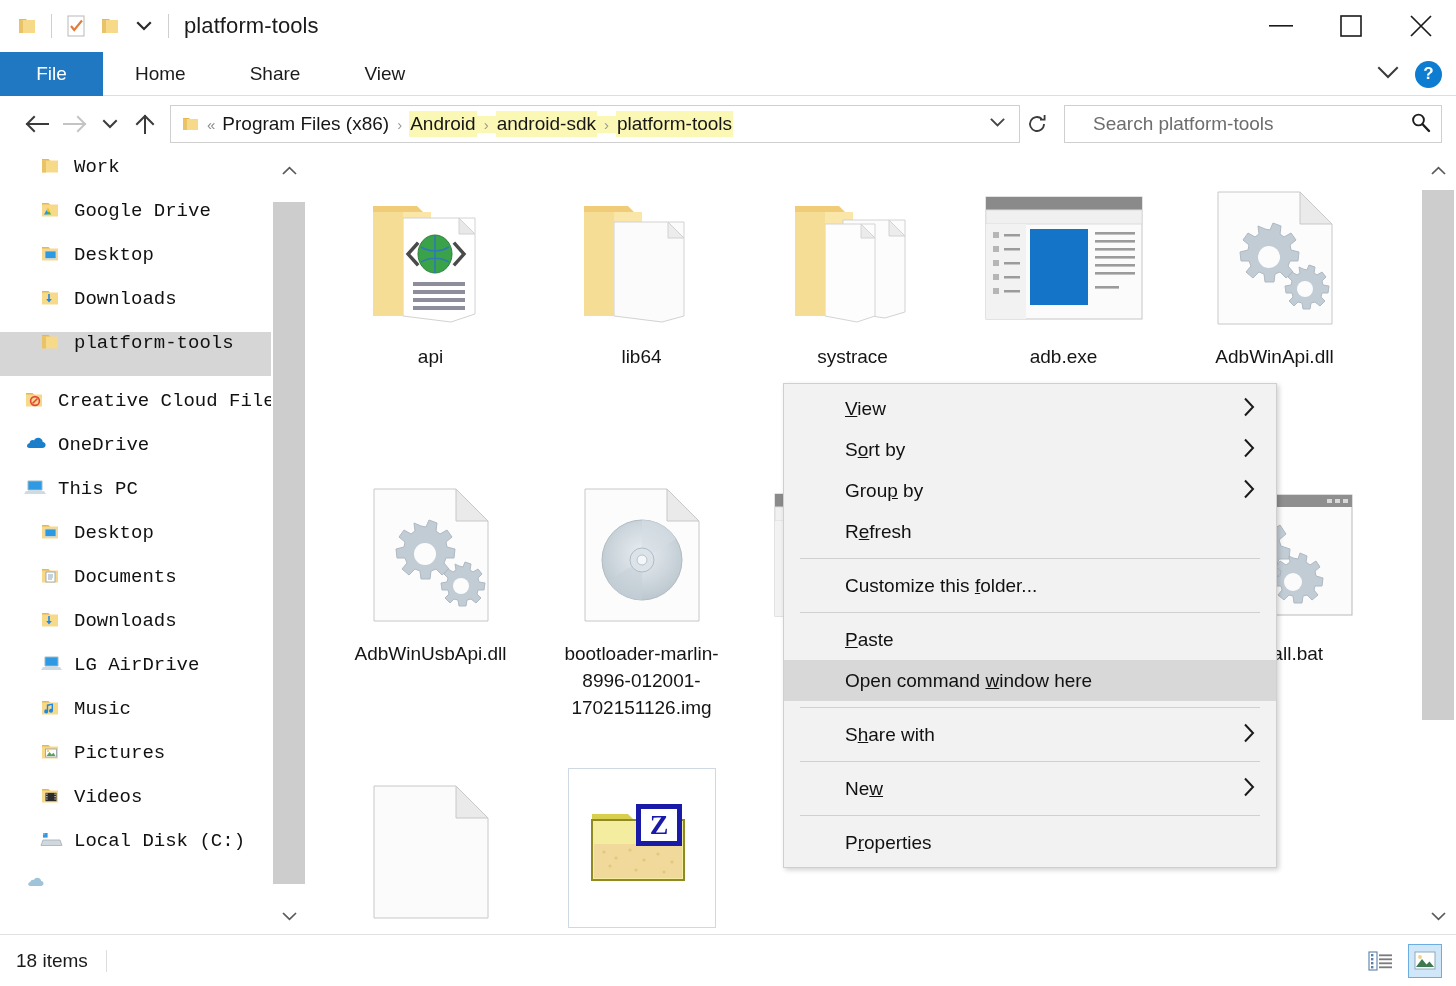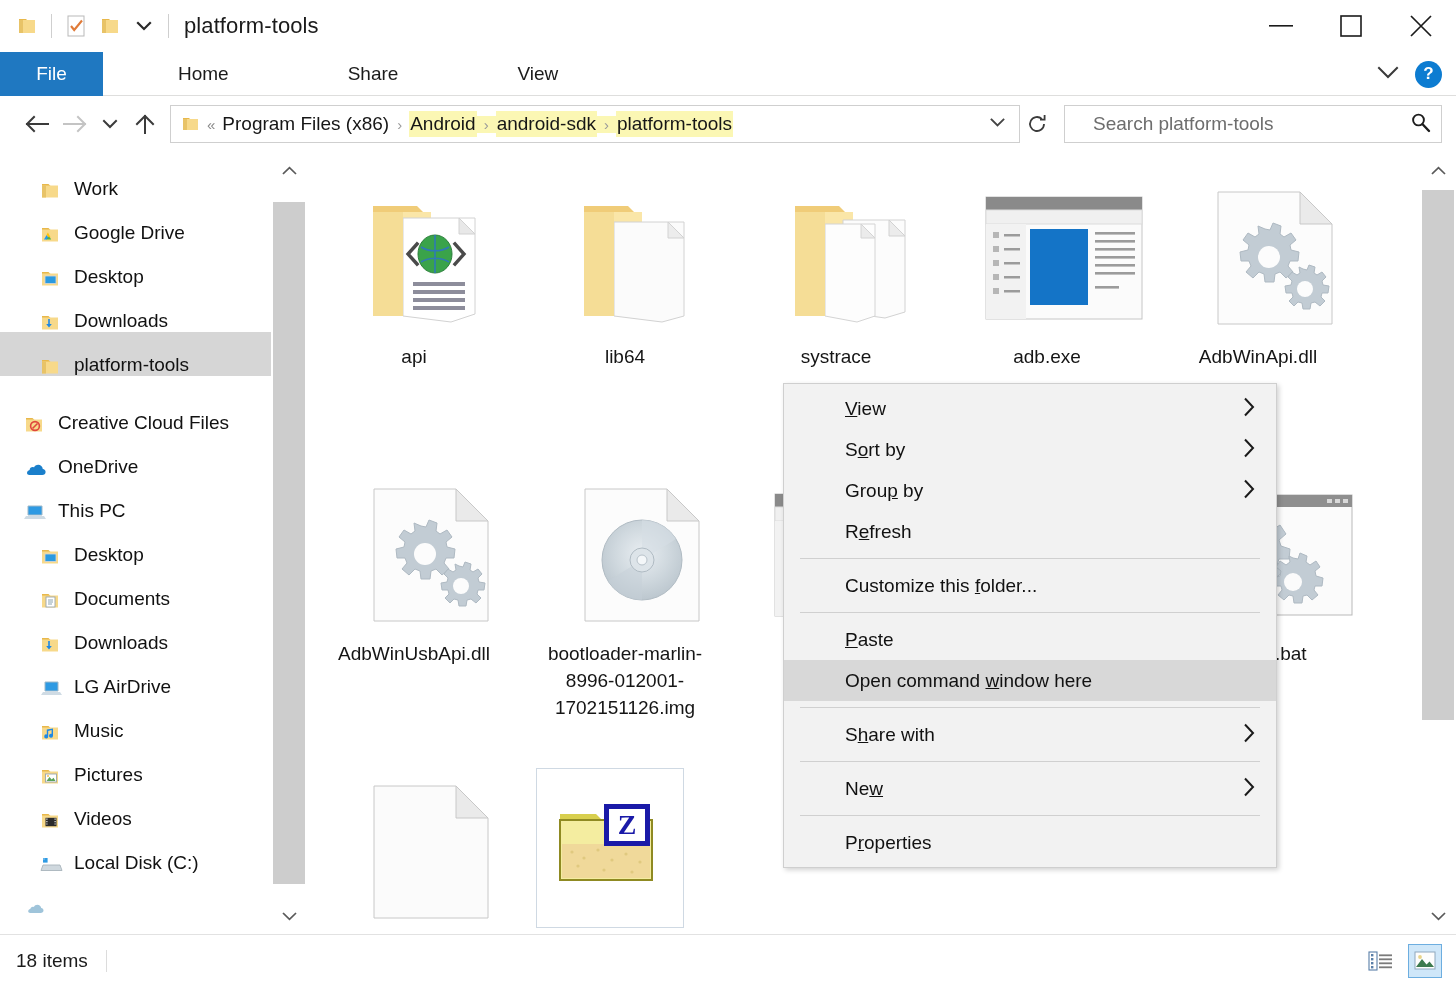--- a/index.html
+++ b/index.html
@@ -22,25 +22,25 @@
   .sep-v { width: 1px; height: 24px; background: #cfcfcf; margin: 0 7px; }
   .title-text { font-size: 22px; color: #1b1b1b; margin-left: 8px; letter-spacing: .1px; }
 
   .wincontrols { position: absolute; right: 0; top: 0; height: 52px; display: flex; }
   .wc { width: 70px; height: 52px; display: flex; align-items: center; justify-content: center; }
   .wc svg { display: block; }
 
   
   .ribbon {
     height: 44px; background: #ffffff; display: flex; align-items: stretch;
-    border-bottom: 1px solid #dededd; position: relative; flex: 0 0 44px; gap: 31px;
+    border-bottom: 1px solid #dededd; position: relative; flex: 0 0 44px;
   }
   .tab {
     display: flex; align-items: center; justify-content: center;
-    font-size: 19px; color: #1b1b1b; padding: 0 44px; height: 44px;
+    font-size: 19px; color: #1b1b1b; padding: 0 32px; height: 44px;
   }
   .tab.file { background: #1f78c1; color: #ffffff; width: 103px; padding: 0; }
   .ribbon-right { position: absolute; right: 14px; top: 0; height: 44px; display: flex; align-items: center; gap: 16px; }
   .help-btn {
     width: 27px; height: 27px; border-radius: 50%; background: #0d7cd1; color: #fff;
     display: flex; align-items: center; justify-content: center; font-size: 17px; font-weight: bold;
   }
 
   
   .addrbar { height: 56px; display: flex; align-items: center; padding: 0 14px 0 18px; gap: 0; flex: 0 0 56px; background:#fff; }
@@ -65,39 +65,39 @@
   }
   .searchph { flex: 1; font-size: 19px; color: #6d6d6d; }
 
   
   .body { flex: 1; display: flex; min-height: 0; position: relative; }
 
   
   .nav { width: 307px; position: relative; background: #fff; overflow: hidden; flex: 0 0 307px; }
   .navlist { padding-top: 4px; }
   .navrow {
-    height: 44px; display: flex; align-items: flex-end; padding-left: 40px; position: relative;
+    height: 44px; display: flex; align-items: flex-start; padding-left: 40px; position: relative; font-family: Liberation Mono, monospace;
   }
   .navrow.sel { background: #d6d6d6; }
   .navrow.lvl2 { padding-left: 24px; }
   .navrow .nico { width: 30px; display: flex; align-items: center; justify-content: flex-start; }
   .navrow .nlabel { font-size: 19px; color: #111; margin-left: 4px; white-space: nowrap; }
   .pin { position: absolute; right: 18px; top: 50%; transform: translateY(-50%); }
   .navgap { height: 14px; }
 
   .vscroll { position: absolute; right: 0; top: 0; bottom: 0; width: 36px; background: #fff; }
   .vscroll .arrow { height: 36px; display: flex; align-items: center; justify-content: center; }
   .vscroll .arrow.bot { position: absolute; bottom: 0; left: 0; right: 0; }
   .vscroll .track { position: absolute; top: 36px; bottom: 36px; left: 0; right: 0; background: #fff; }
   .vscroll .thumb { position: absolute; left: 2px; right: 2px; background: #cdcdcd; }
 
   
   .content { flex: 1; position: relative; background: #fff; overflow: hidden; }
   .grid { display: flex; flex-wrap: wrap; padding: 14px 0 0 18px; align-content: flex-start; }
-  .cell { width: 211px; height: 297px; display: flex; flex-direction: column; padding-top: 8px; }
+  .cell { width: 211px; height: 297px; display: flex; flex-direction: column; align-items: center; padding-top: 8px; }
   .cell .iconwrap { height: 168px; display: flex; align-items: center; justify-content: center; }
   .cell .fname {
     font-size: 19px; color: #151515; text-align: center; line-height: 1.42;
     width: 178px; word-break: break-word; margin-top: 2px;
   }
   .cell.selected .fname { background: transparent; }
   .cell.selected .iconwrap { border: 1px solid #cfd9e3; background: #ffffff; }
 
   
   .ctxmenu {

